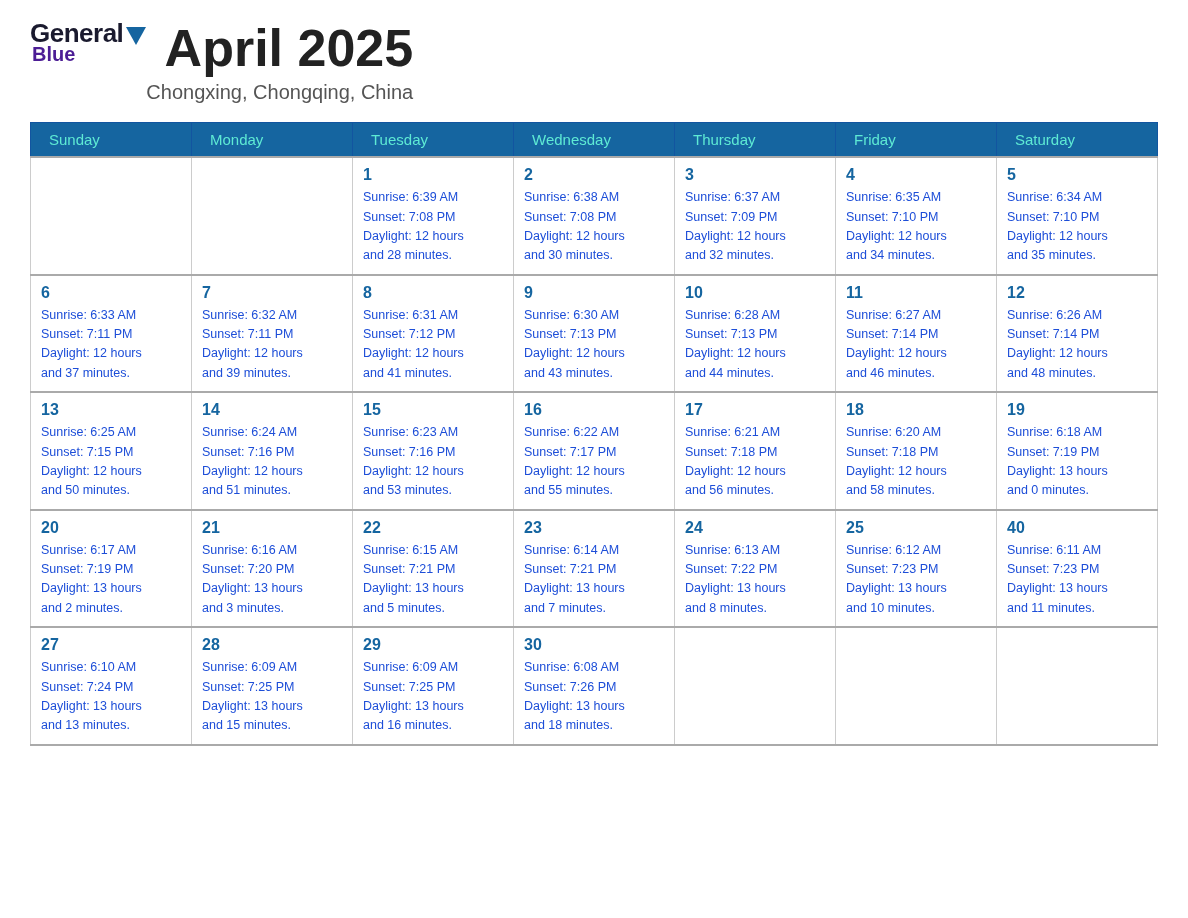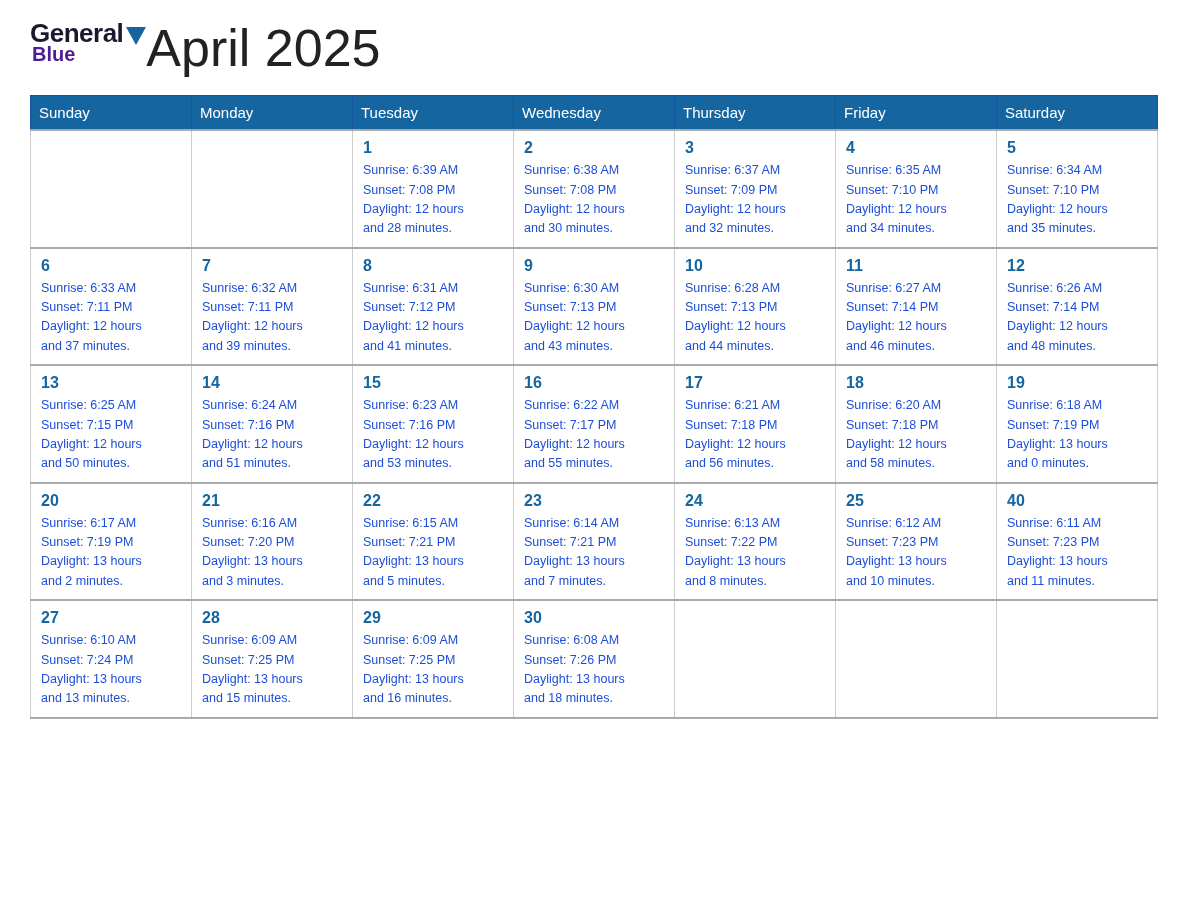--- a/index.html
+++ b/index.html
@@ -45,40 +45,40 @@
       font-weight: bold;
       color: #4c1d95;
       margin-top: -2px;
       padding-left: 2px;
     }
     .title-block {
       text-align: right;
     }
     .month-title {
       font-size: 52px;
-      font-weight: normal;
+      font-weight: bold;
       color: #222;
       line-height: 1.1;
     }
     .location {
       font-size: 20px;
       color: #555;
       margin-top: 4px;
     }
     .calendar {
       width: 100%;
       border-collapse: collapse;
       border: 1px solid #aaa;
     }
     .calendar th {
       background: #1565a0;
-      color: #ffffff;
+      color: #5eead4;
       font-size: 15px;
       font-weight: normal;
-      padding: 8px 8px;
+      padding: 8px 18px;
       text-align: left;
       border: 1px solid #1255a0;
     }
     .calendar td {
       vertical-align: top;
       padding: 8px 10px;
       border: 1px solid #ccc;
       width: 14.28%;
       min-height: 110px;
       font-size: 13px;
@@ -109,20 +109,21 @@
 <div class="header">
   <div class="logo">
     <div class="logo-top">
       <span class="logo-general">General</span>
       <div class="logo-triangle"></div>
     </div>
     <span class="logo-blue">Blue</span>
   </div>
   <div class="title-block">
     <div class="month-title">April 2025</div>
+    <div class="location">Chongxing, Chongqing, China</div>
   </div>
 </div>
 
 <table class="calendar">
   <thead>
     <tr>
     <th>Sunday</th>
         <th>Monday</th>
         <th>Tuesday</th>
         <th>Wednesday</th>

